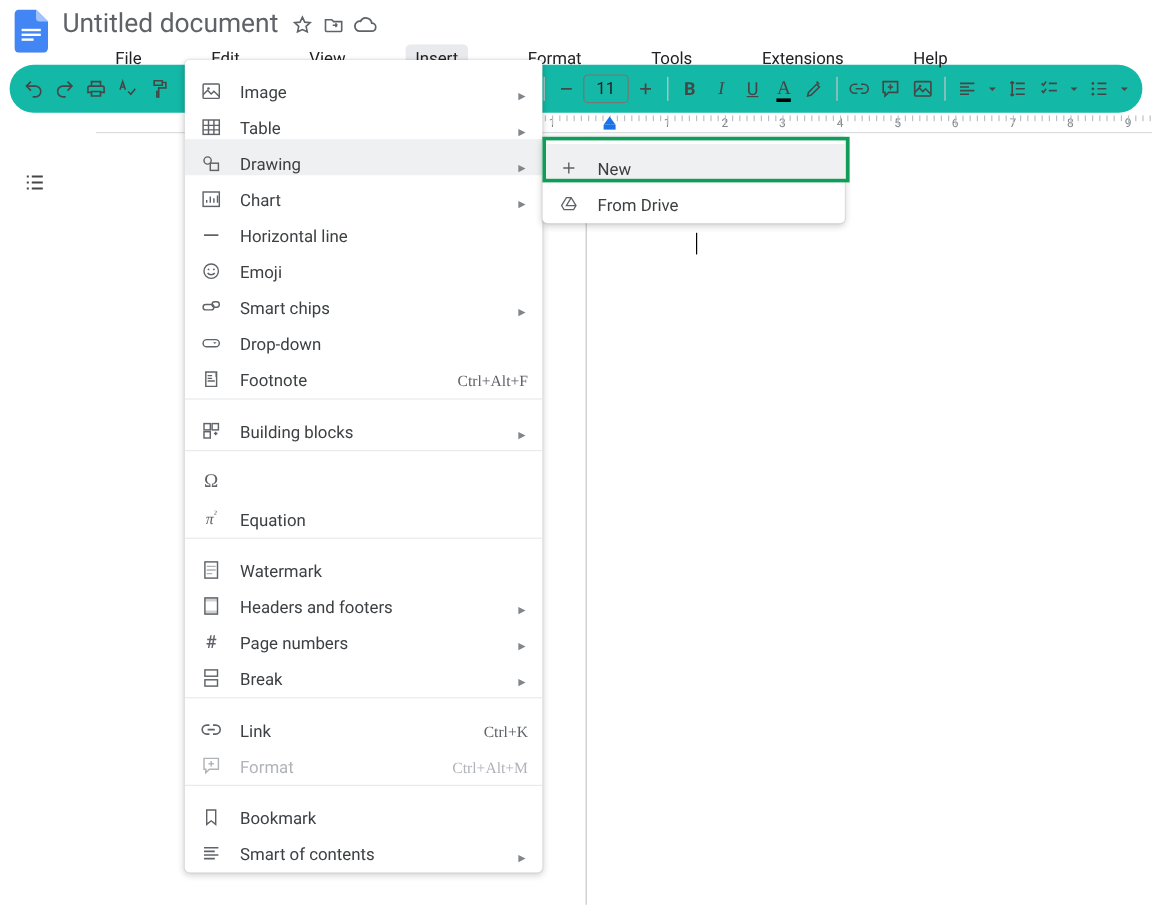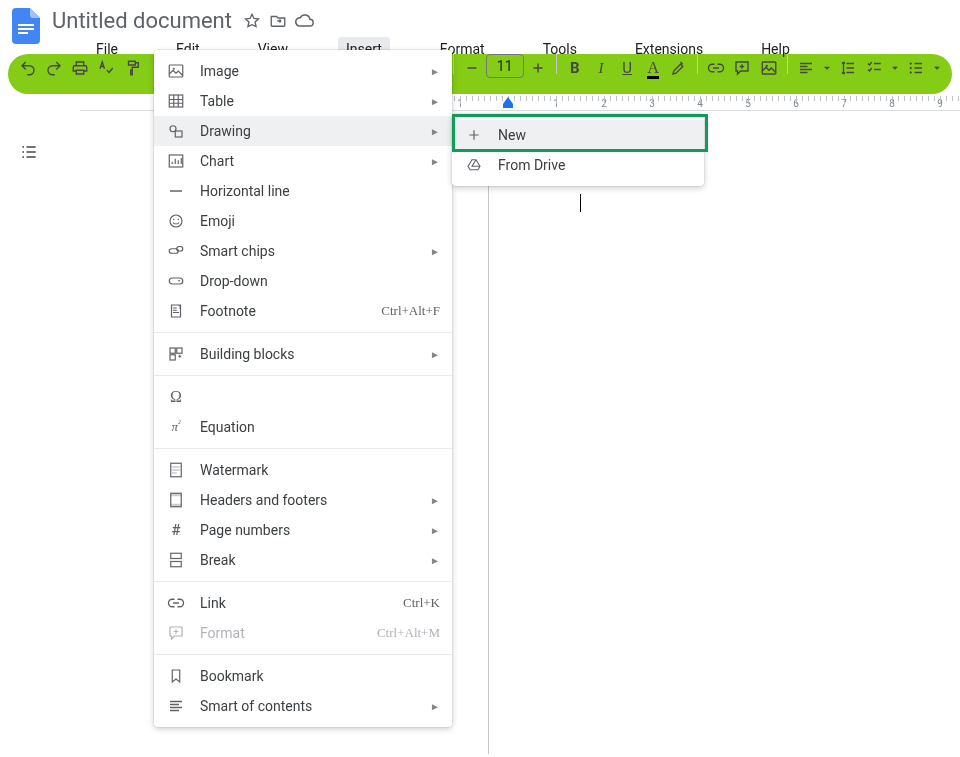--- a/index.html
+++ b/index.html
@@ -11,21 +11,21 @@
   .logo svg { width: 28px; height: 36px; }
   .titleblock { display: flex; flex-direction: column; margin-left: 4px; }
   .title-row { display: flex; align-items: center; gap: 6px; }
   .doc-title { font-size: 22px; color: #5f6368; padding: 2px 4px; }
   .titleicon { width: 20px; height: 20px; color: #5f6368; display: flex; align-items: center; justify-content: center; }
   .menubar { display: flex; gap: 2px; margin-top: 2px; }
   .menu-item { padding: 4px 8px; border-radius: 4px; cursor: default; font-size: 14px; color: #202124; margin-left: 40px; }
   .menu-item.open { background: #e8eaed; }
 
   
-  .toolbar { margin: 4px 8px 0 8px; height: 40px; background: #84cc16; border-radius: 24px; display: flex; align-items: flex-start; padding: 0 8px; gap: 2px; }
+  .toolbar { margin: 4px 8px 0 8px; height: 40px; background: #14b8a6; border-radius: 24px; display: flex; align-items: center; padding: 0 8px; gap: 2px; }
   .tbtn { width: 28px; height: 28px; display: flex; align-items: center; justify-content: center; color: #444746; border-radius: 4px; }
   .tbtn svg { width: 18px; height: 18px; }
   .tsep { width: 1px; height: 20px; background: #c7c7c7; margin: 0 4px; }
   .zoom-box { border: 1px solid #747775; border-radius: 4px; height: 24px; width: 44px; display: flex; align-items: center; justify-content: center; font-size: 14px; }
   .text-a { font-family: Georgia, serif; font-size: 16px; }
   .color-a { position: relative; }
   .color-a::after { content: ""; position: absolute; left: 6px; right: 6px; bottom: 3px; height: 3px; background: #000; }
   .gap-flex { flex: 0 0 300px; } 
 
   
@@ -40,21 +40,21 @@
   
   .body-area { position: relative; display: flex; height: calc(757px - 50px - 40px - 18px - 6px); }
   .left-gutter { width: 58px; display: flex; flex-direction: column; align-items: center; padding-top: 22px; }
   .outline-btn { width: 32px; height: 32px; color: #444746; display: flex; align-items: center; justify-content: center; }
   .canvas { flex: 1; position: relative; }
   .page { position: absolute; left: 430px; top: 0; width: 520px; height: 640px; background: #fff; border-left: 1px solid #c7c7c7; }
   .cursor { position: absolute; left: 522px; top: 80px; width: 1px; height: 18px; background: #000; }
 
   
   .dropdown { position: absolute; left: 154px; top: 50px; width: 298px; background: #fff; border-radius: 4px; box-shadow: 0 2px 6px rgba(0,0,0,.2), 0 0 0 1px rgba(0,0,0,.05); padding: 6px 0; z-index: 50; }
-  .drow { display: flex; align-items: center; height: 30px; padding: 0 12px; gap: 14px; color: #3c4043; }
+  .drow { display: flex; align-items: flex-end; height: 30px; padding: 0 12px; gap: 14px; color: #3c4043; }
   .drow.sel { background: #eef0f1; }
   .drow.disabled { color: #b0b3b8; }
   .drow .icon { width: 20px; height: 20px; display: flex; align-items: center; justify-content: center; color: #5f6368; }
   .drow.disabled .icon { color: #b0b3b8; }
   .drow .label { flex: 1; font-size: 14px; }
   .drow .shortcut { font-size: 13px; color: #5f6368; font-family: Liberation Serif, serif; }
   .drow.disabled .shortcut { color: #b0b3b8; }
   .drow .sub { color: #80868b; font-size: 10px; }
   .dsep { height: 1px; background: #e8eaed; margin: 6px 0; }
 

